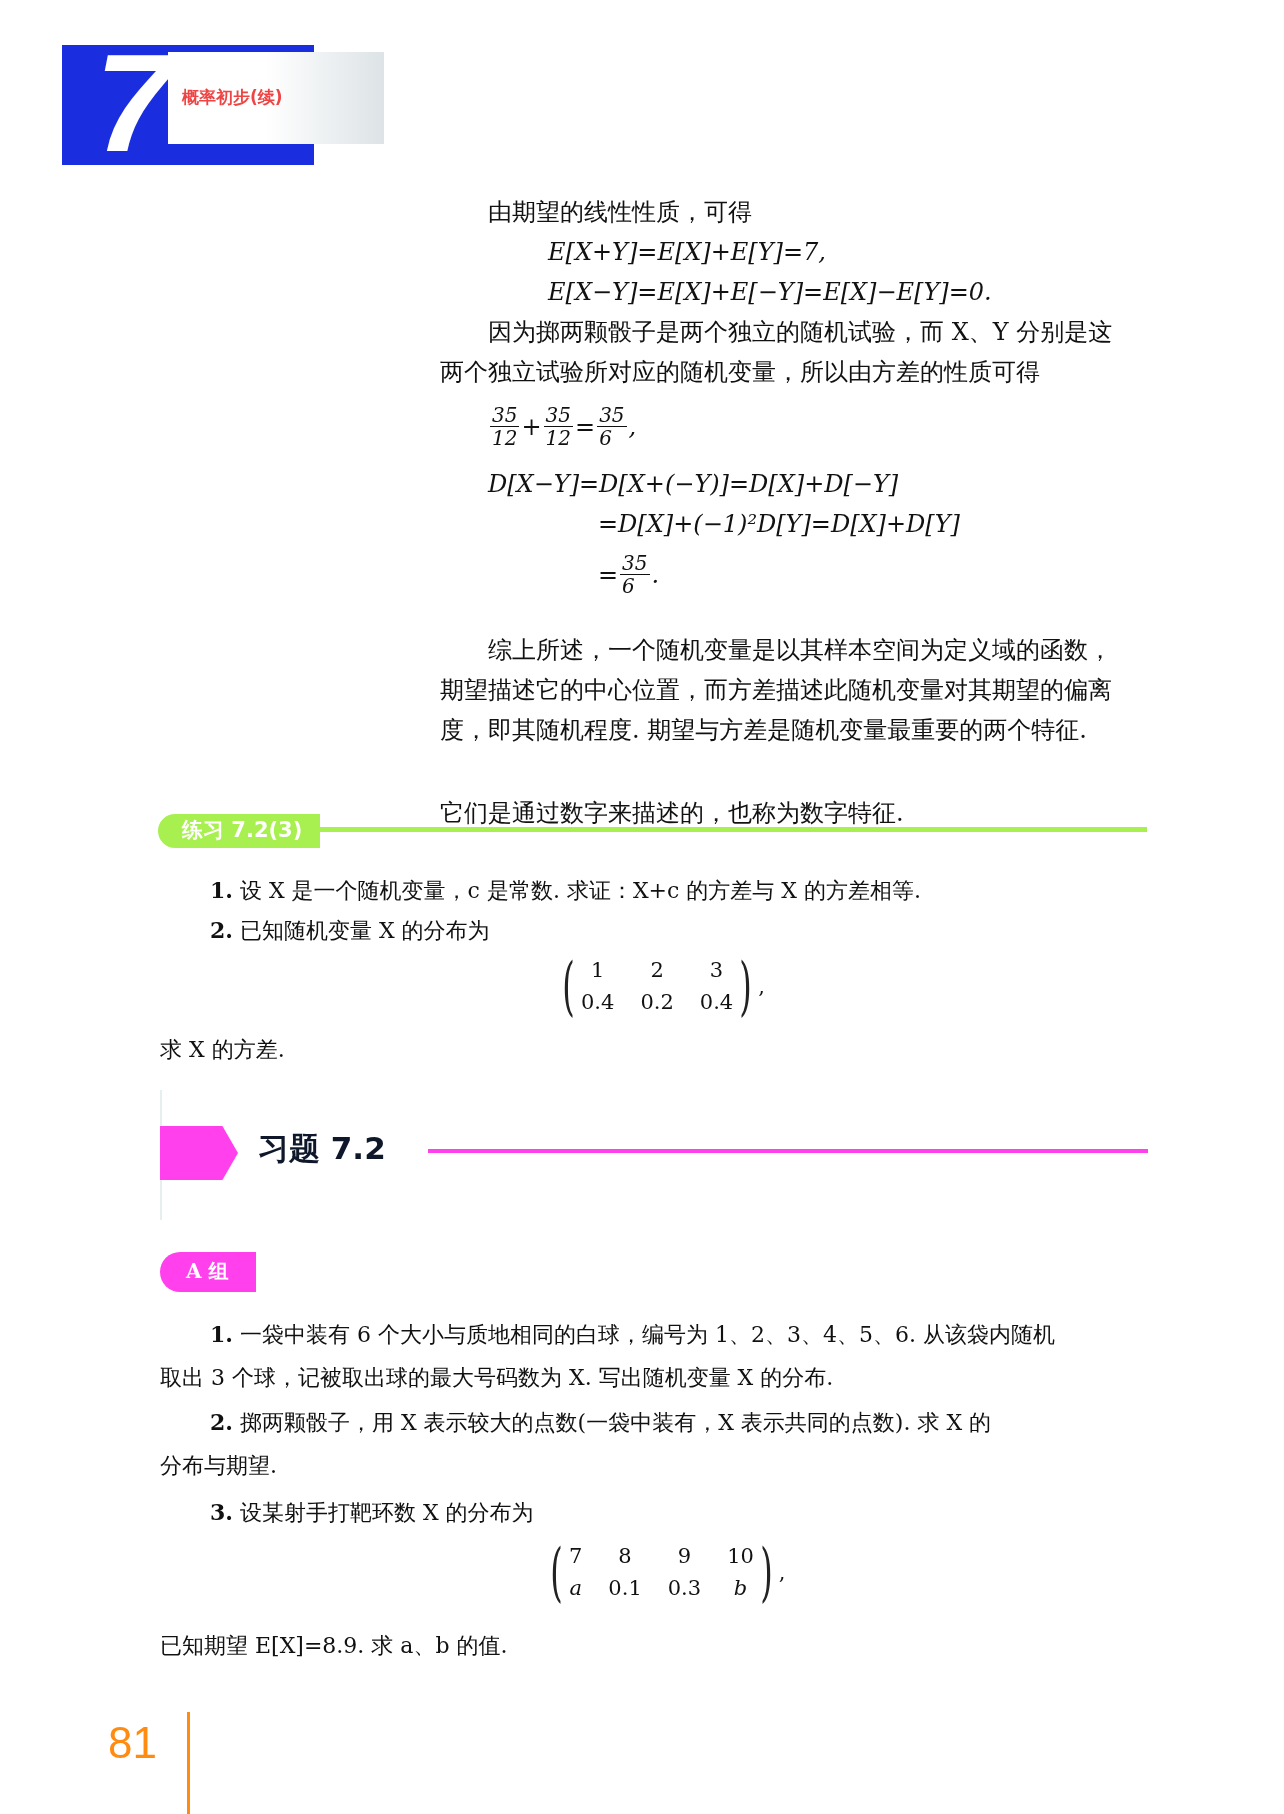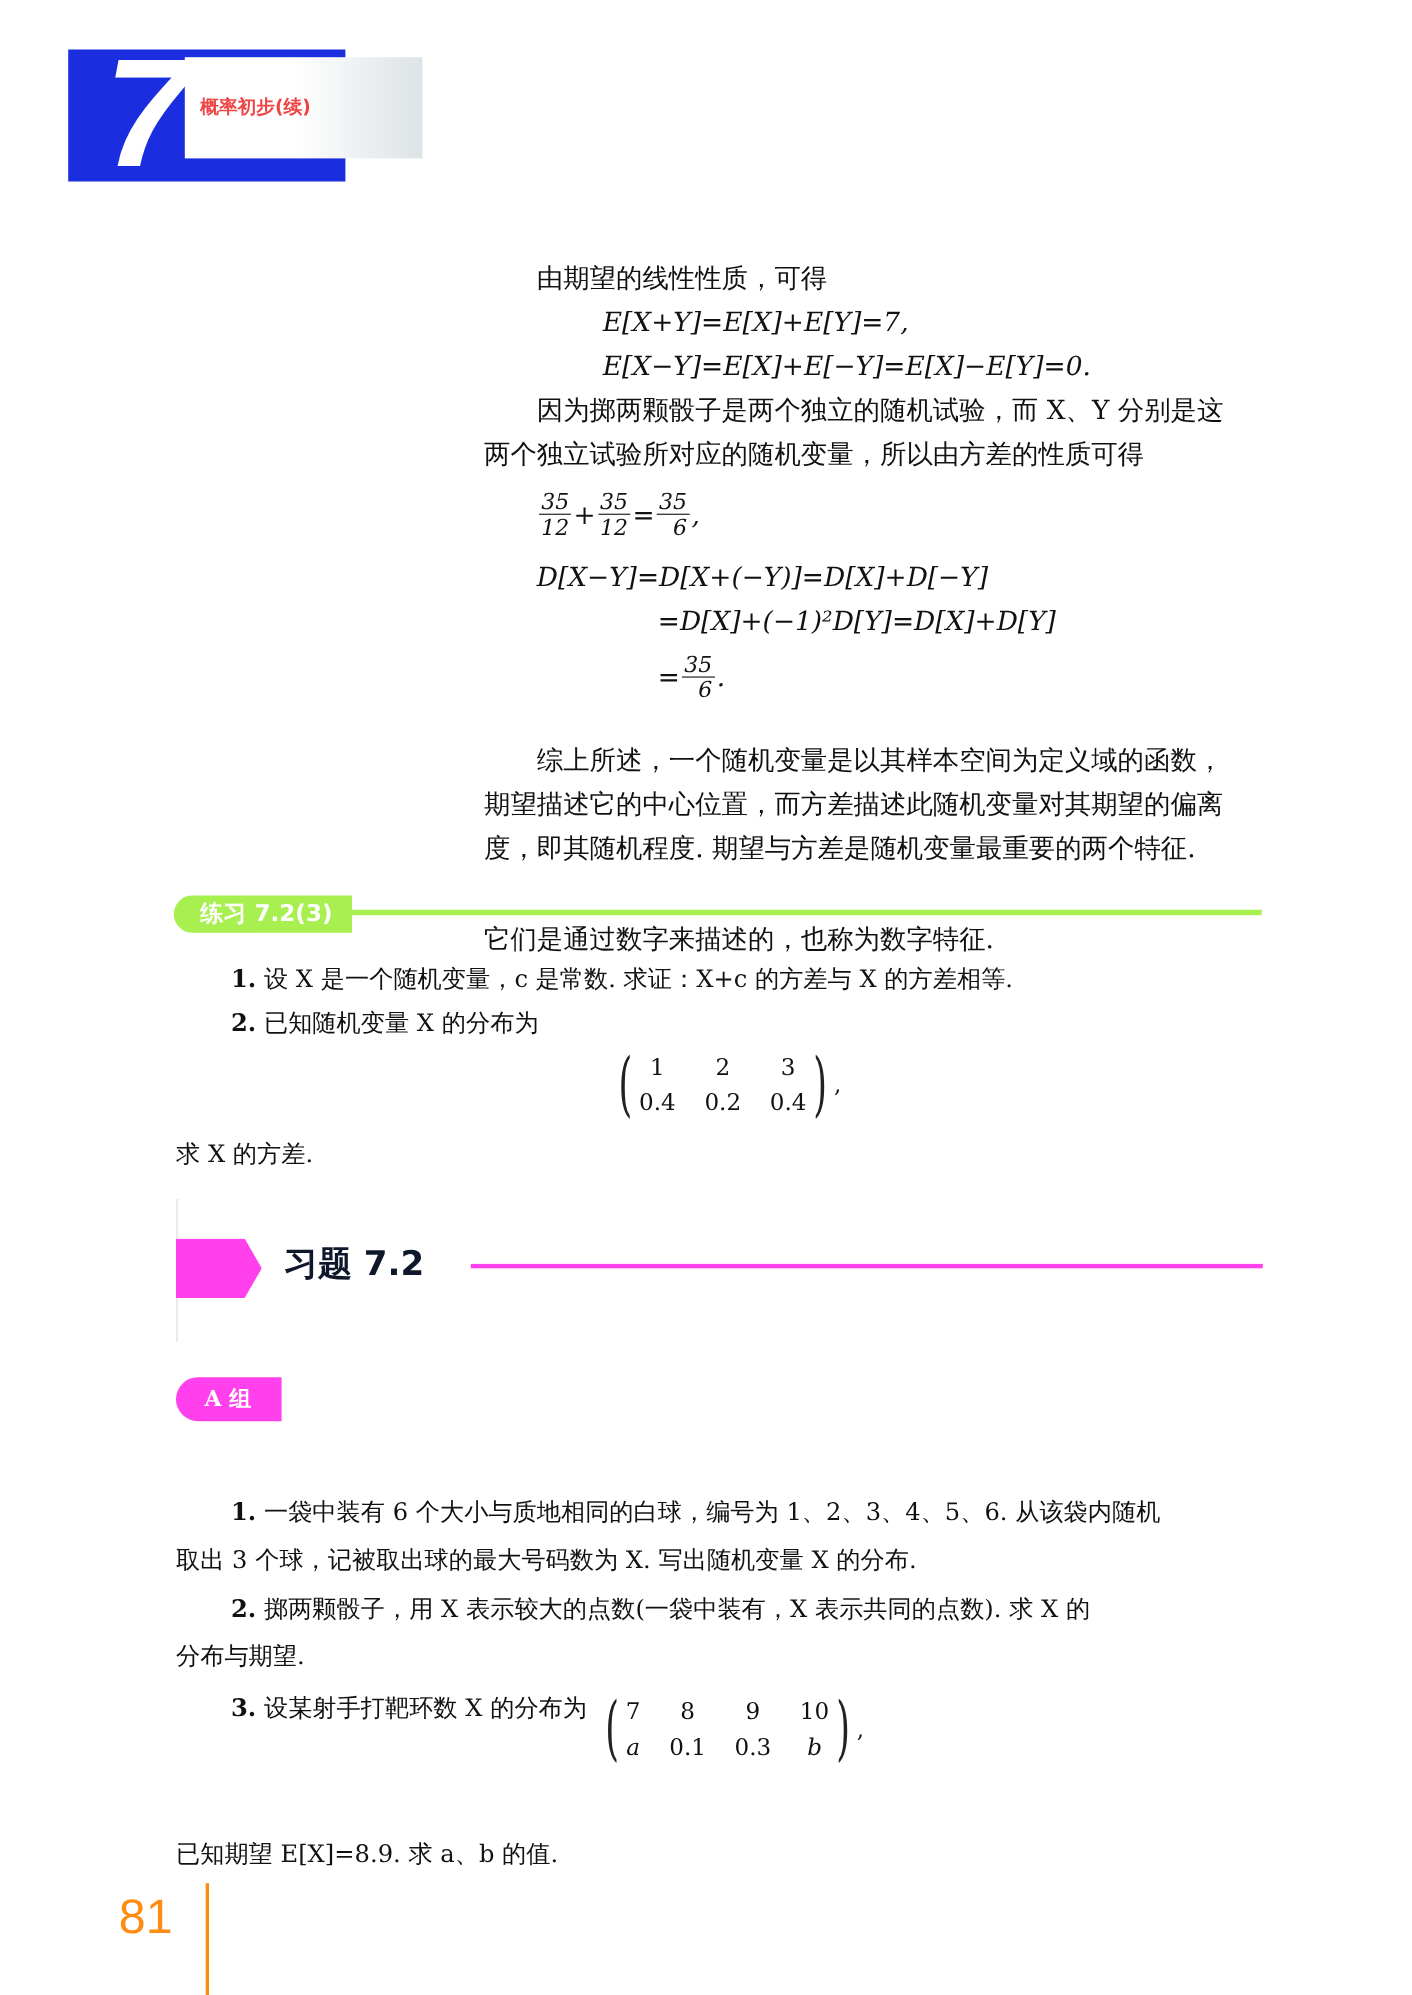--- a/index.html
+++ b/index.html
@@ -7,23 +7,23 @@
          font-family:"DejaVu Serif", serif; color:#111; }
   .abs { position:absolute; }
   
   .chap-box { left:62px; top:45px; width:252px; height:120px; background:#1a2ee0; }
   .chap-num { left:95px; top:38px; font-family:"Liberation Sans", sans-serif; font-weight:bold;
               font-size:140px; line-height:130px; color:#fff; font-style:italic; letter-spacing:-4px; }
   .chap-title-box { left:168px; top:52px; width:216px; height:92px;
                     background:linear-gradient(90deg,#ffffff 0%,#ffffff 45%,#dde3e6 100%); }
   .chap-title { left:182px; top:86px; font-family:"DejaVu Sans", sans-serif; font-weight:bold;
                 font-size:17px; color:#ef4444; }
-  .line { font-size:24px; line-height:40px; white-space:nowrap;margin-top:41px; }
+  .line { font-size:24px; line-height:40px; white-space:nowrap; }
   .m { font-family:"DejaVu Serif", serif; font-style:italic; }
-  .frac { display:inline-block; vertical-align:middle; text-align:right; font-size:20px; line-height:22px; margin:0 2px; }
+  .frac { display:inline-block; vertical-align:middle; text-align:left; font-size:20px; line-height:22px; margin:0 2px; }
   .frac .num { display:block; border-bottom:1.5px solid #111; padding:0 2px; }
   .frac .den { display:block; padding:0 2px; }
   
   .prac-pill { left:158px; top:814px; width:162px; height:34px; background:#a8f050;
                border-radius:17px 0 0 17px; }
   .prac-label { left:182px; top:816px; font-family:"DejaVu Sans", sans-serif; font-weight:bold;
                 font-size:21px; color:#fff; }
   .prac-line { left:320px; top:827px; width:827px; height:5px; background:#a8f050; }
   .ex-line { font-size:22px; line-height:40px; white-space:nowrap; font-family:"DejaVu Serif", serif; }
   .matrix { display:inline-flex; align-items:center; font-size:21px; }

